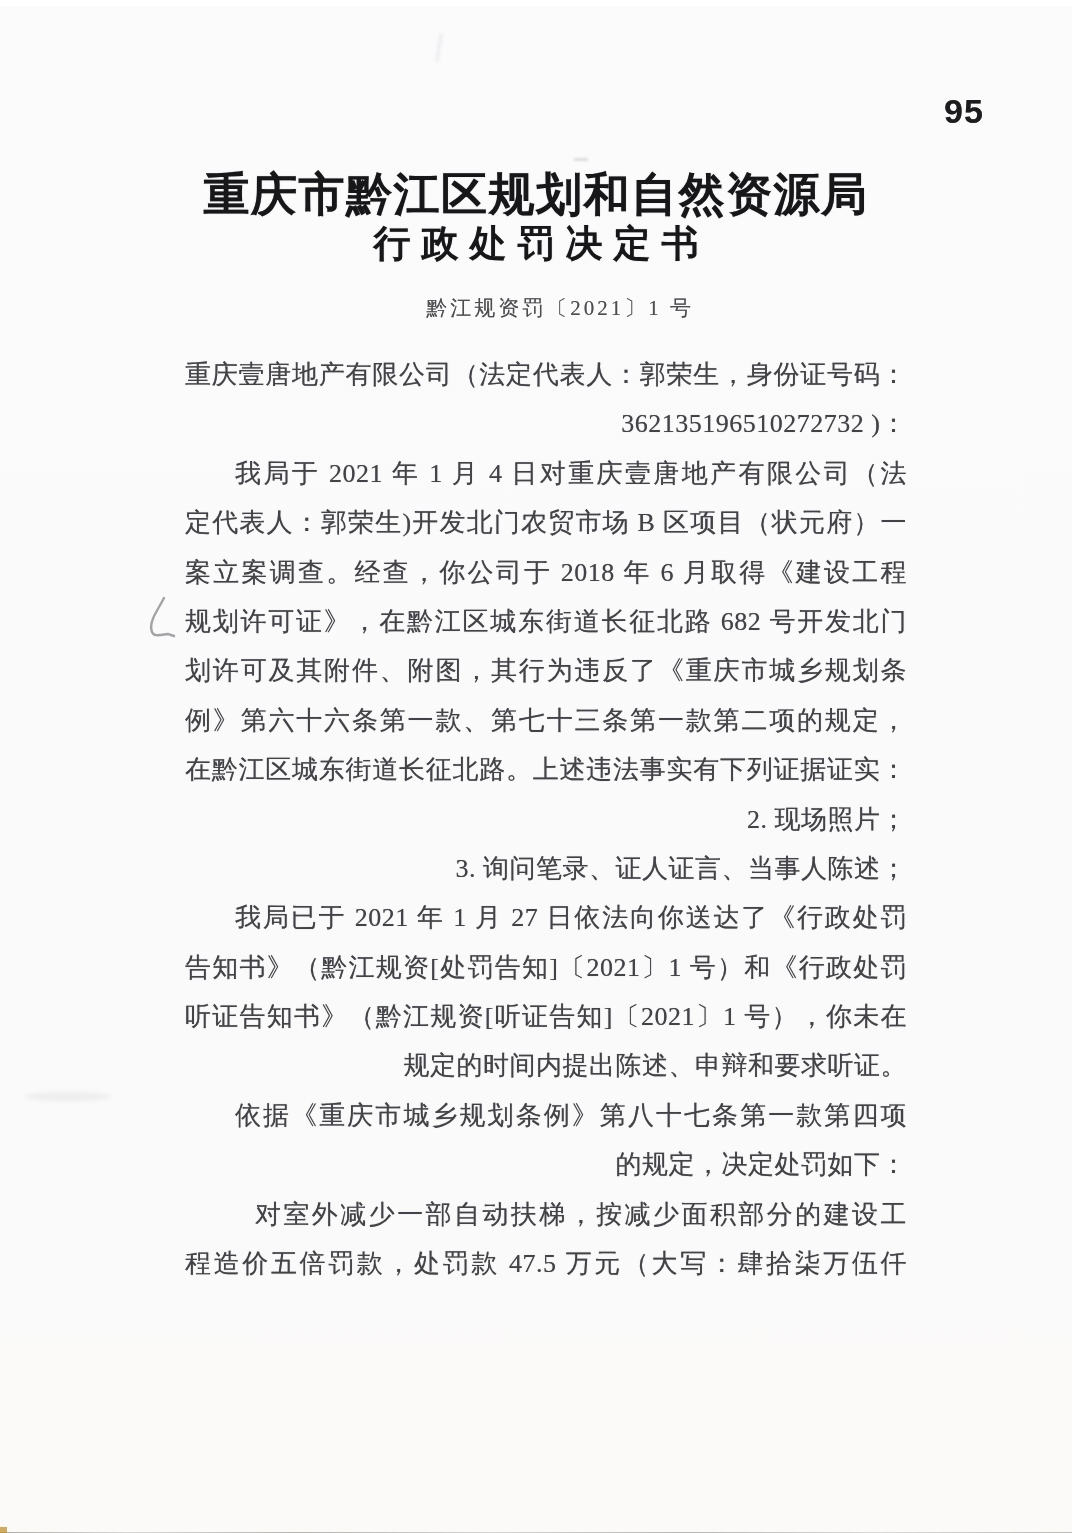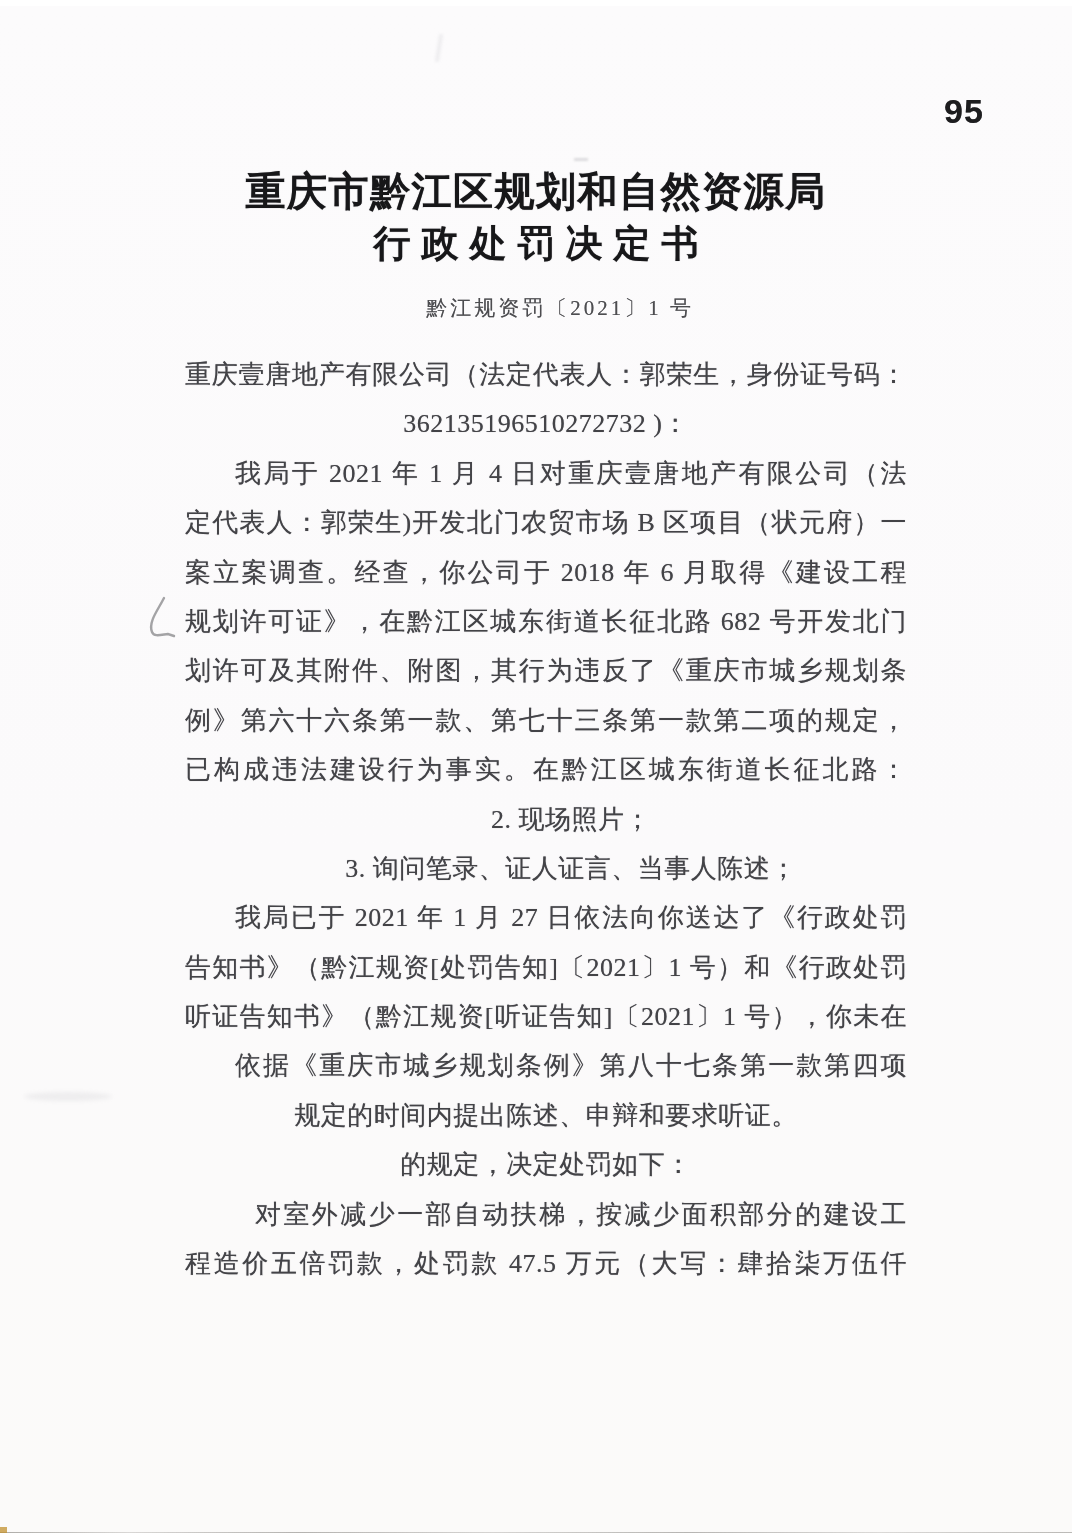--- a/index.html
+++ b/index.html
@@ -34,21 +34,21 @@
     text-shadow: 0 0 0.6px rgba(25,25,30,0.6);
   }
   .title-1 {
     position: absolute;
     left: 0; top: 158px;
     width: 100%;
     margin: 0;
     text-align: center;
     font-family: "Liberation Sans", "DejaVu Sans", sans-serif;
     font-weight: 700;
-    font-size: 40px;
+    font-size: 46px;
     letter-spacing: 1.5px;
     color: #171719;
     text-shadow: 0 0 0.8px rgba(20,20,25,0.55);
   }
   .title-2 {
     position: absolute;
     left: 0; top: 213px;
     width: 100%;
     margin: 0;
     text-align: center;
@@ -78,21 +78,21 @@
     width: 722px;
     font-size: 26px;
     color: #434347;
     text-shadow: 0 0 0.7px rgba(70,70,78,0.65);
   }
   .ln {
     height: 49.4px;
     line-height: 49.4px;
     overflow: hidden;
     letter-spacing: 0.5px;
-    text-align: center;
+    text-align: right;
   }
   .fill {
     text-align: justify;
     text-align-last: justify;
   }
   .indent2 { text-indent: 50px; }
   .indent3 { text-indent: 70px; }
 
   
   .hand-mark {
@@ -169,28 +169,28 @@
 
   <div class="body-text">
     <div class="ln fill">重庆壹唐地产有限公司（法定代表人：郭荣生，身份证号码：</div>
     <div class="ln">362135196510272732 )：</div>
     <div class="ln fill indent2">我局于 2021 年 1 月 4 日对重庆壹唐地产有限公司（法</div>
     <div class="ln fill">定代表人：郭荣生)开发北门农贸市场 B 区项目（状元府）一</div>
     <div class="ln fill">案立案调查。经查，你公司于 2018 年 6 月取得《建设工程</div>
     <div class="ln fill">规划许可证》，在黔江区城东街道长征北路 682 号开发北门</div>
     <div class="ln fill">划许可及其附件、附图，其行为违反了《重庆市城乡规划条</div>
     <div class="ln fill">例》第六十六条第一款、第七十三条第一款第二项的规定，</div>
-    <div class="ln fill">已构成违法建设行为事实。在黔江区城东街道长征北路：</div>
+    <div class="ln fill">在黔江区城东街道长征北路。上述违法事实有下列证据证实：</div>
     <div class="ln indent2">2. 现场照片；</div>
     <div class="ln indent2">3. 询问笔录、证人证言、当事人陈述；</div>
     <div class="ln fill indent2">我局已于 2021 年 1 月 27 日依法向你送达了《行政处罚</div>
     <div class="ln fill">告知书》（黔江规资[处罚告知]〔2021〕1 号）和《行政处罚</div>
     <div class="ln fill">听证告知书》（黔江规资[听证告知]〔2021〕1 号），你未在</div>
+    <div class="ln">规定的时间内提出陈述、申辩和要求听证。</div>
     <div class="ln fill indent2">依据《重庆市城乡规划条例》第八十七条第一款第四项</div>
-    <div class="ln">规定的时间内提出陈述、申辩和要求听证。</div>
     <div class="ln">的规定，决定处罚如下：</div>
     <div class="ln fill indent3">对室外减少一部自动扶梯，按减少面积部分的建设工</div>
     <div class="ln fill">程造价五倍罚款，处罚款 47.5 万元（大写：肆拾柒万伍仟元）。</div>
   </div>
 
   <svg class="hand-mark" viewBox="0 0 62 62">
     <path d="M30,4 C24,16 14,28 18,38 C20,43 26,41 34,40 L40,42" fill="none" stroke="#8d8d90" stroke-width="2.4" stroke-linecap="round" opacity="0.8"></path>
   </svg>
 
   <div class="mark-top"></div>

